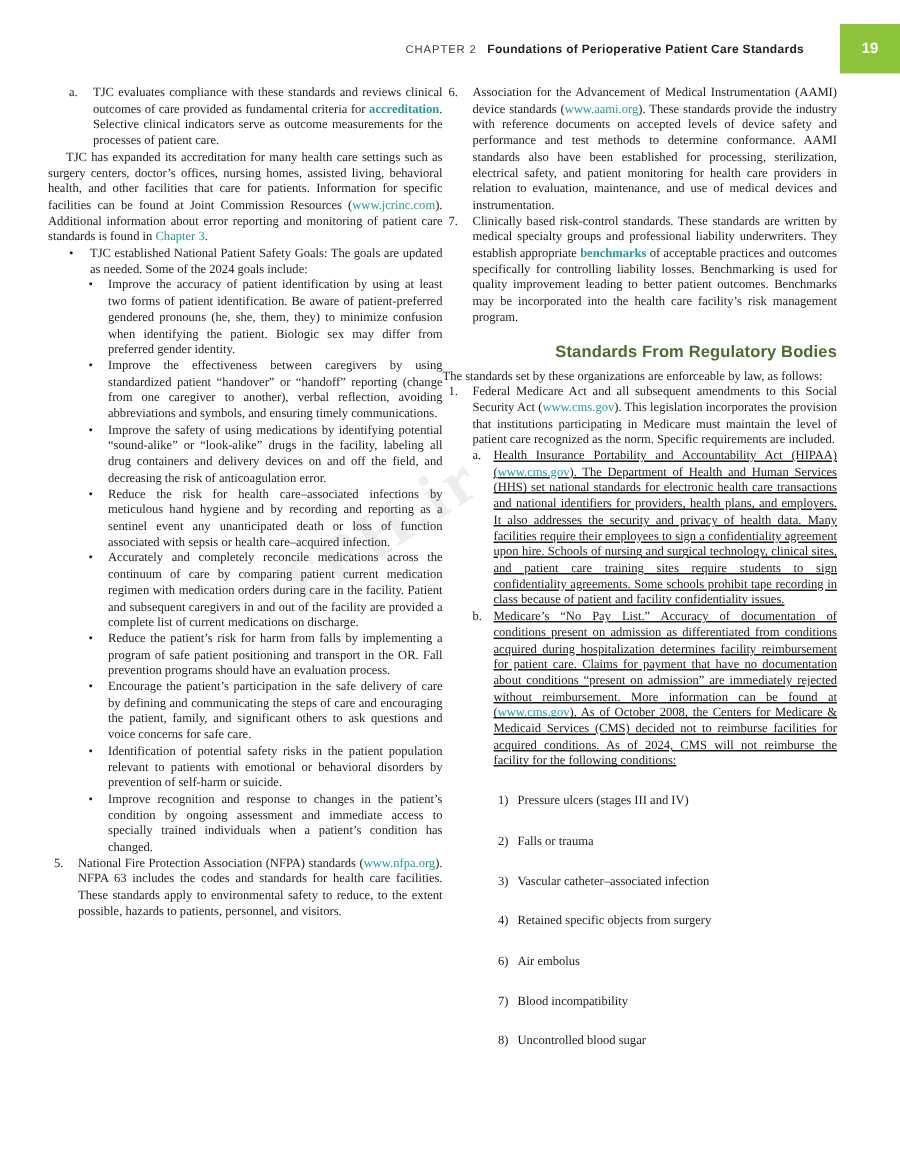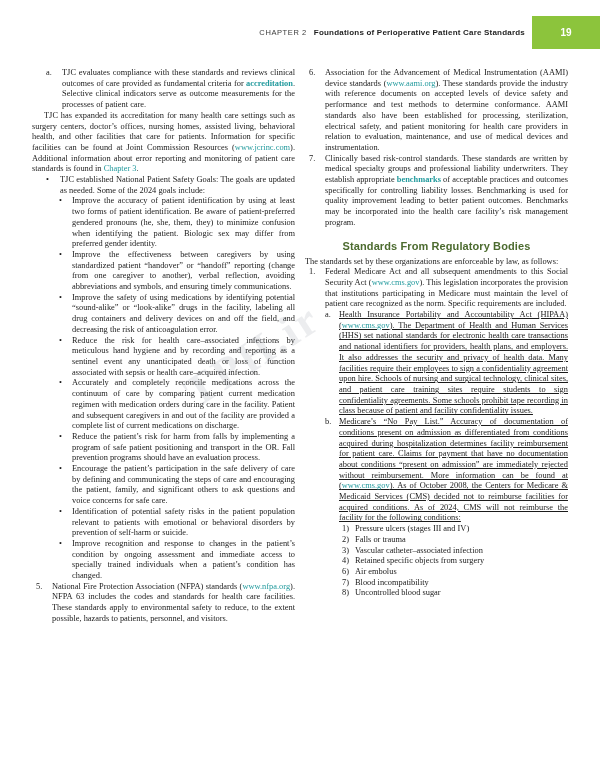--- a/index.html
+++ b/index.html
@@ -20,59 +20,59 @@
     display:flex;align-items:center;justify-content:flex-end;
     font-family:"Liberation Sans", sans-serif;
   }
   .ch-label{
     font-size:7.5px;letter-spacing:.6px;color:#3a3a3a;margin-right:7px;
   }
   .ch-title{
     font-size:8px;font-weight:bold;color:#1f1f1f;letter-spacing:.2px;
   }
   .page-num{
-    width:68px;height:33px;margin-left:7px;background:var(--accent-green);
+    width:40px;height:33px;margin-left:24px;background:var(--accent-green);
     color:#ffffff;font-size:10px;font-weight:bold;
     display:flex;align-items:center;justify-content:center;
   }
   
   .watermark{
     position:absolute;left:175px;top:375px;
     transform:rotate(-33deg);transform-origin:left top;
     font-family:"Liberation Serif", serif;font-weight:bold;
     font-size:44px;letter-spacing:3px;color:rgba(125,135,145,0.15);
     pointer-events:none;white-space:nowrap;z-index:5;
   }
   
   .columns{
-    position:absolute;top:68px;left:32px;display:flex;gap:10px;z-index:2;
+    position:absolute;top:57px;left:32px;display:flex;z-index:2;
   }
   .col{
     width:263px;font-size:8.4px;line-height:10.7px;text-align:justify;
     color:var(--ink);
   }
   .block{margin:0;}
   .para{text-indent:12px;}
   .para-flush{text-indent:0;}
   .alpha-item{padding-left:30px;text-indent:-16px;}
   .alpha-item .marker{display:inline-block;width:16px;text-indent:0;}
   .num-item{padding-left:20px;text-indent:-16px;}
   .num-item .marker{display:inline-block;width:16px;text-indent:0;}
   .bullet1{padding-left:28px;text-indent:-14px;}
   .bullet1 .marker{display:inline-block;width:14px;text-indent:0;}
   .bullet2{padding-left:40px;text-indent:-13px;}
   .bullet2 .marker{display:inline-block;width:13px;text-indent:0;}
   .alpha2-item{padding-left:34px;text-indent:-14px;text-decoration:underline;}
   .alpha2-item .marker{display:inline-block;width:14px;text-indent:0;}
-  .numparen-item{padding-left:50px;text-indent:-13px;}
+  .numparen-item{padding-left:50px;text-indent:-13px;margin-top:16px;}
   .numparen-item .marker{display:inline-block;width:13px;text-indent:0;}
   .heading{
     font-family:"Liberation Sans", sans-serif;font-weight:bold;
     font-size:11px;line-height:13px;color:var(--heading-green);
-    text-align:center;text-indent:0;margin:11px 0 4px 0;letter-spacing:.1px;
+    text-align:right;text-indent:0;margin:11px 0 4px 0;letter-spacing:.1px;
   }
   .link{color:var(--link-teal);}
   .link.bold{font-weight:bold;}
 </style>
 </head>
 <body>
 
 <div class="page">
 
   <header class="header">

